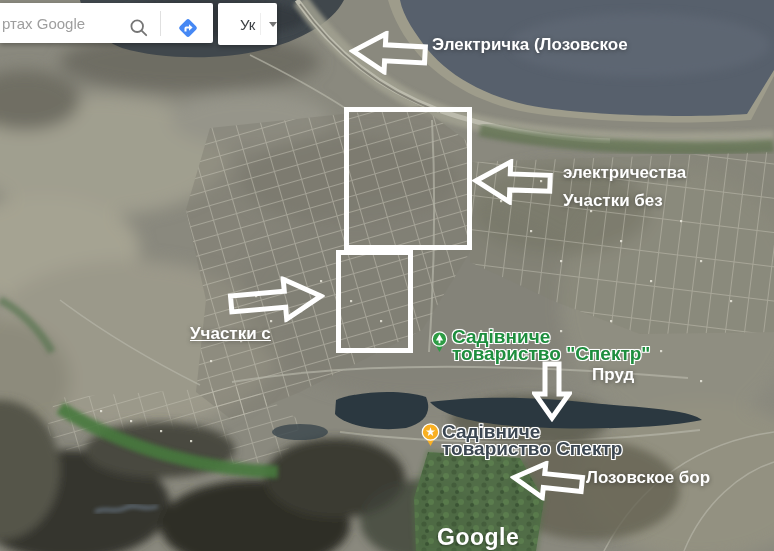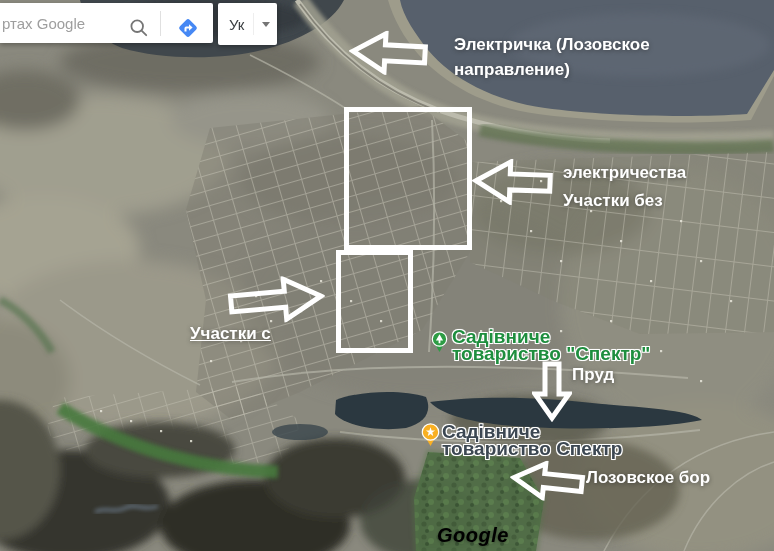--- a/index.html
+++ b/index.html
@@ -12,49 +12,49 @@
              border-radius:0 2px 2px 0;box-shadow:0 2px 5px rgba(0,0,0,.3);
              display:flex;align-items:center;z-index:40;}
   .search-input{border:0;outline:none;width:120px;height:36px;padding:0 0 0 2px;
                 font:15px "Liberation Sans",sans-serif;color:#14532d;background:transparent;}
   .search-input::placeholder{color:#9e9e9e;opacity:1;}
   .sb-icon{position:absolute;}
   .sb-divider{position:absolute;left:160px;top:8px;width:1px;height:25px;background:#e0e0e0;}
   .langbtn{position:absolute;left:218px;top:3px;width:59px;height:42px;background:#fff;
            border-radius:2px;box-shadow:0 2px 5px rgba(0,0,0,.3);z-index:40;
            display:flex;align-items:center;}
-  .langbtn .lbl{padding-left:11px;font:15px "Liberation Sans",sans-serif;color:#3c4043;width:24px;}
+  .langbtn .lbl{padding-left:22px;font:15px "Liberation Sans",sans-serif;color:#3c4043;width:24px;}
   .langbtn .vdiv{width:1px;height:22px;background:#eee;}
   .caret{width:0;height:0;border-left:4.5px solid transparent;border-right:4.5px solid transparent;
          border-top:5px solid #757575;margin-left:8px;}
 
   
   .rect{position:absolute;border:5px solid #fff;box-sizing:border-box;z-index:20;}
   .rect1{left:344px;top:107px;width:128px;height:143px;}
   .rect2{left:336px;top:250px;width:77px;height:103px;}
   .arrow{position:absolute;z-index:22;}
   .ann{position:absolute;color:#fff;font-weight:bold;font-size:17px;line-height:26px;
        z-index:23;text-shadow:0 1px 4px rgba(40,40,40,.55);white-space:nowrap;}
   .ann div{white-space:nowrap;}
-  .ann1{left:454px;top:32px;line-height:25px;}
+  .ann1{left:432px;top:32px;line-height:25px;}
   .ann2{left:563px;top:159px;line-height:28px;}
   .ann3{left:190px;top:320px;line-height:28px;text-decoration:underline;}
-  .ann4{left:572px;top:362px;}
+  .ann4{left:592px;top:362px;}
   .ann5{left:586px;top:465px;}
 
   
   .poi-pin{position:absolute;z-index:15;}
   .poi-label{position:absolute;z-index:15;font-family:"Liberation Sans",sans-serif;
              font-size:19px;font-weight:bold;line-height:16.5px;white-space:nowrap;
              text-shadow:-1px -1px 0 #fff,1px -1px 0 #fff,-1px 1px 0 #fff,1px 1px 0 #fff,0 0 2px #fff;}
   .poi-green{left:452px;top:329px;color:#1e8e3e;}
   .poi-yellow{left:442px;top:424px;color:#3c4752;}
 
-  .glogo{position:absolute;left:437px;top:524px;z-index:18;color:#000000;font-weight:bold;
-         font-size:20px;letter-spacing:.5px;text-shadow:0 1px 3px rgba(0,0,0,.35);font-style:italic;}
+  .glogo{position:absolute;left:437px;top:524px;z-index:18;color:#ffffff;font-weight:bold;
+         font-size:23px;letter-spacing:.5px;text-shadow:0 1px 3px rgba(0,0,0,.35);}
 </style>
 </head>
 <body>
 
 <div class="screen">
 
   <svg class="map-svg" width="774" height="551" viewBox="0 0 774 551">
     <defs>
       <filter id="b8" x="-40%" y="-40%" width="180%" height="180%">
           <feGaussianBlur stdDeviation="8"></feGaussianBlur>
@@ -190,21 +190,20 @@
   </svg>
   <svg class="arrow" style="left:532px;top:360px;" width="40" height="62" viewBox="0 0 40 62">
     <polygon points="20,58 3,34 13,34 13,4 27,4 27,34 37,34" fill="none" stroke="#fff" stroke-width="5" stroke-linejoin="miter"></polygon>
   </svg>
   <svg class="arrow" style="left:510px;top:461px;transform:rotate(6deg);" width="76" height="40" viewBox="0 0 76 40">
     <polygon points="4,20 34,3 34,13 72,13 72,27 34,27 34,37" fill="none" stroke="#fff" stroke-width="5" stroke-linejoin="miter"></polygon>
   </svg>
 
   <div class="ann ann1">
     <div>Электричка (Лозовское</div>
-    <div>направление)</div>
   </div>
   <div class="ann ann2">
     <div>электричества</div>
     <div>Участки без</div>
   </div>
   <div class="ann ann3">
     <div>Участки с</div>
   </div>
   <div class="ann ann4">Пруд</div>
   <div class="ann ann5">Лозовское бор</div>

